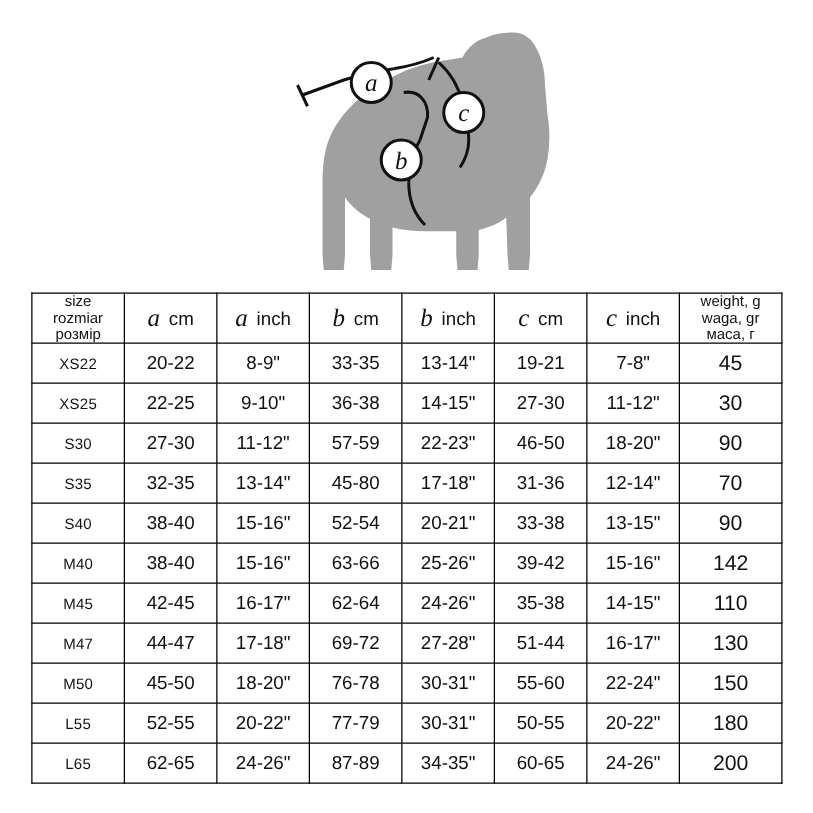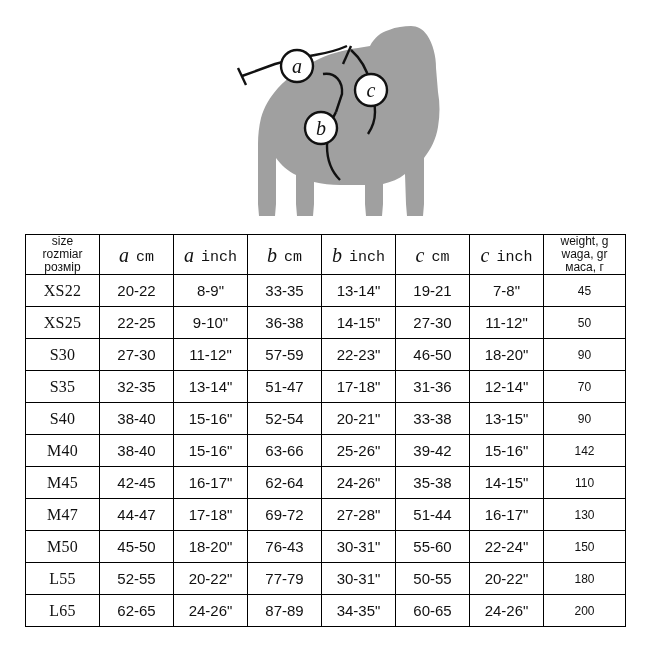--- a/index.html
+++ b/index.html
@@ -73,40 +73,38 @@
   .head-letter {
     font-size: 20px;
     font-style: italic;
     font-family: "Liberation Serif", serif;
     padding-right: 4px;
     position: relative;
     top: 1px;
   }
   .head-unit {
     font-size: 15px;
-    font-family: Liberation Mono, monospace;
   }
   .head-cell-inline {
     display: flex;
     align-items: baseline;
     justify-content: center;
     gap: 3px;
   }
 
   td.size-cell {
     font-weight: bold;
-    font-size: 16px;
+    font-size: 12px;
     letter-spacing: 0.2px;
-    font-family: Liberation Serif, serif;
   }
   td.val-cell {
     font-size: 15px;
   }
   td.weight-cell {
-    font-size: 12px;
+    font-size: 17px;
   }
 
   
   #bottom-strip {
     position: absolute;
     left: 0;
     bottom: 0;
     width: 650px;
     height: 22px;
     background: #ffffff;
@@ -268,37 +266,37 @@
           <td class="weight-cell">45</td>
         </tr>
         <tr>
           <td class="size-cell">XS25</td>
           <td class="val-cell">22-25</td>
           <td class="val-cell">9-10"</td>
           <td class="val-cell">36-38</td>
           <td class="val-cell">14-15"</td>
           <td class="val-cell">27-30</td>
           <td class="val-cell">11-12"</td>
-          <td class="weight-cell">50</td>
+          <td class="weight-cell">30</td>
         </tr>
         <tr>
           <td class="size-cell">S30</td>
           <td class="val-cell">27-30</td>
           <td class="val-cell">11-12"</td>
           <td class="val-cell">57-59</td>
           <td class="val-cell">22-23"</td>
           <td class="val-cell">46-50</td>
           <td class="val-cell">18-20"</td>
           <td class="weight-cell">90</td>
         </tr>
         <tr>
           <td class="size-cell">S35</td>
           <td class="val-cell">32-35</td>
           <td class="val-cell">13-14"</td>
-          <td class="val-cell">51-47</td>
+          <td class="val-cell">45-80</td>
           <td class="val-cell">17-18"</td>
           <td class="val-cell">31-36</td>
           <td class="val-cell">12-14"</td>
           <td class="weight-cell">70</td>
         </tr>
         <tr>
           <td class="size-cell">S40</td>
           <td class="val-cell">38-40</td>
           <td class="val-cell">15-16"</td>
           <td class="val-cell">52-54</td>
@@ -334,21 +332,21 @@
           <td class="val-cell">69-72</td>
           <td class="val-cell">27-28"</td>
           <td class="val-cell">51-44</td>
           <td class="val-cell">16-17"</td>
           <td class="weight-cell">130</td>
         </tr>
         <tr>
           <td class="size-cell">M50</td>
           <td class="val-cell">45-50</td>
           <td class="val-cell">18-20"</td>
-          <td class="val-cell">76-43</td>
+          <td class="val-cell">76-78</td>
           <td class="val-cell">30-31"</td>
           <td class="val-cell">55-60</td>
           <td class="val-cell">22-24"</td>
           <td class="weight-cell">150</td>
         </tr>
         <tr>
           <td class="size-cell">L55</td>
           <td class="val-cell">52-55</td>
           <td class="val-cell">20-22"</td>
           <td class="val-cell">77-79</td>

